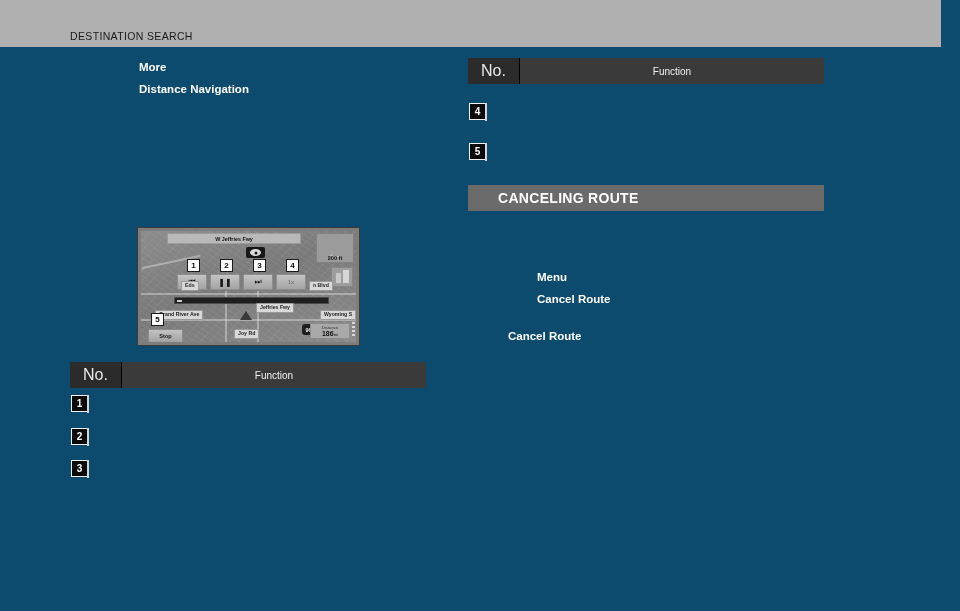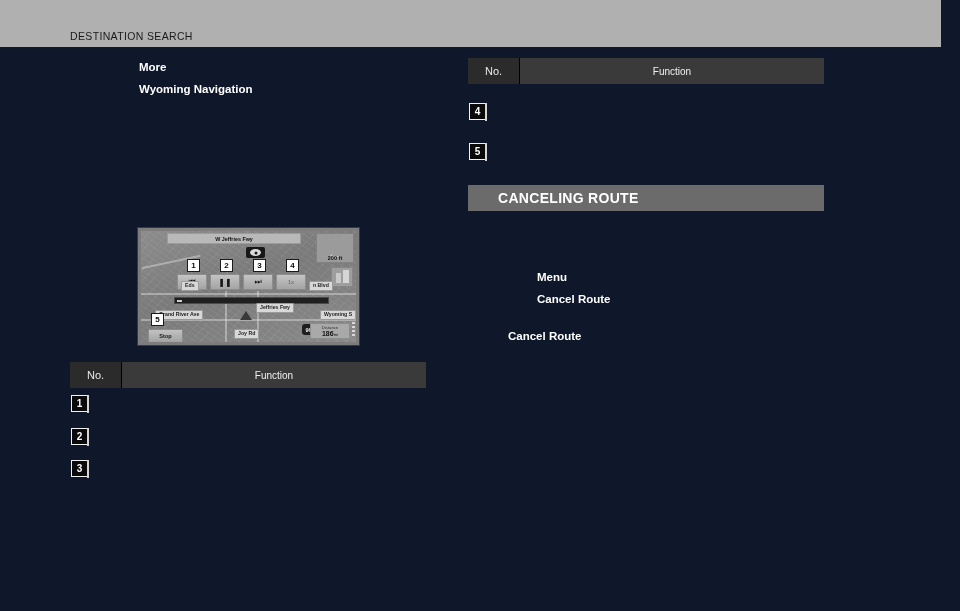--- a/index.html
+++ b/index.html
@@ -9,21 +9,21 @@
     height: 611px;
     background: #000000;
     font-family: "Liberation Sans", sans-serif;
     overflow: hidden;
   }
 
   .page {
     position: relative;
     width: 960px;
     height: 611px;
-    background: #0f172a;
+    background: #0c4a6e;
   }
 
   
   .header-bar {
     position: absolute;
     left: 0;
     top: 0;
     width: 941px;
     height: 47px;
     background: #b0b0b0;
@@ -369,21 +369,21 @@
     height: 26px;
   }
   .th-no {
     width: 52px;
     background: #2b2b2b;
     border-right: 1px solid #000;
     display: flex;
     align-items: center;
     justify-content: center;
     color: #e9e9e9;
-    font-size: 11px;
+    font-size: 16px;
     font-family: "Liberation Sans", sans-serif;
   }
   .th-fn {
     flex: 1;
     background: #3a3a3a;
     display: flex;
     align-items: center;
     justify-content: center;
     color: #f0f0f0;
     font-size: 10px;
@@ -449,21 +449,21 @@
 <div class="page">
 
   <div class="header-bar">
     <div class="header-title">DESTINATION SEARCH</div>
   </div>
 
   <div class="col-left">
 
     <div id="left-paragraphs">
         <div class="para" style="left: 139px; top: 14px;">More</div>
-        <div class="para" style="left: 139px; top: 36px;">Wyoming Navigation</div>
+        <div class="para" style="left: 139px; top: 36px;">Distance Navigation</div>
       </div>
 
     <div class="nav-shot">
       <div class="nav-inner">
 
         <div class="road h" style="left:0; top:62px; width:217px;"></div>
         <div class="road h" style="left:0; top:88px; width:217px;"></div>
         <div class="road v" style="left:84px; top:60px; height:53px;"></div>
         <div class="road v" style="left:116px; top:60px; height:53px;"></div>
         <div class="road h" style="left:0; top:30px; width:60px; transform:rotate(-12deg);"></div>

